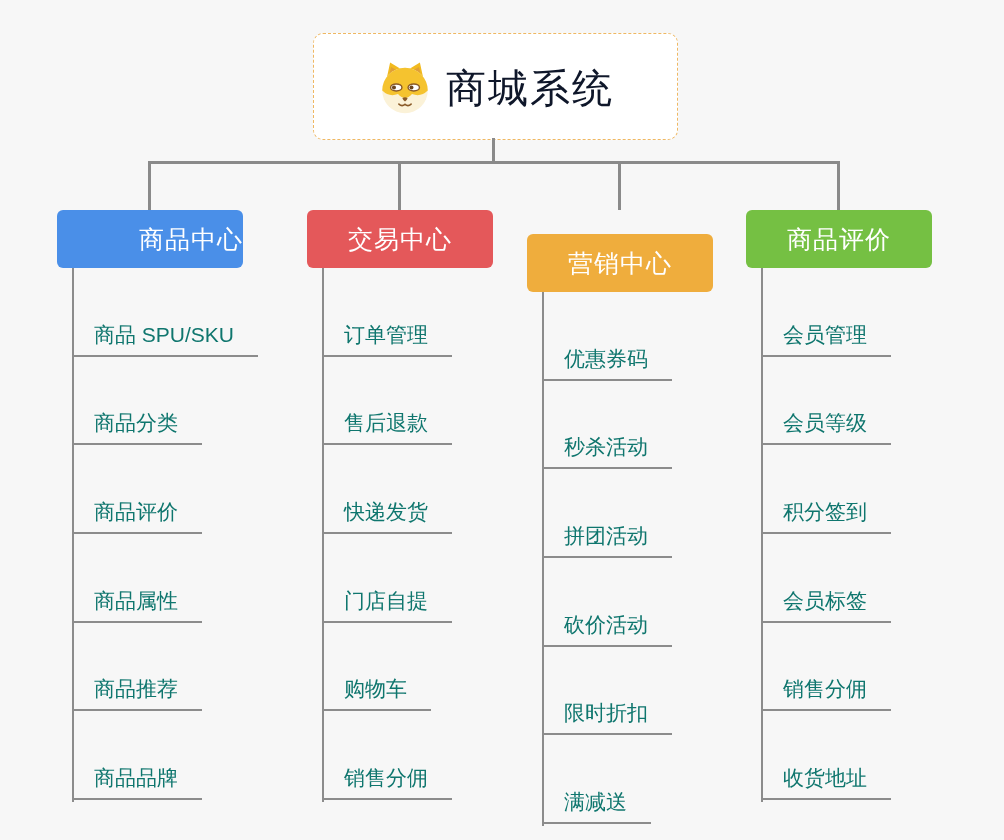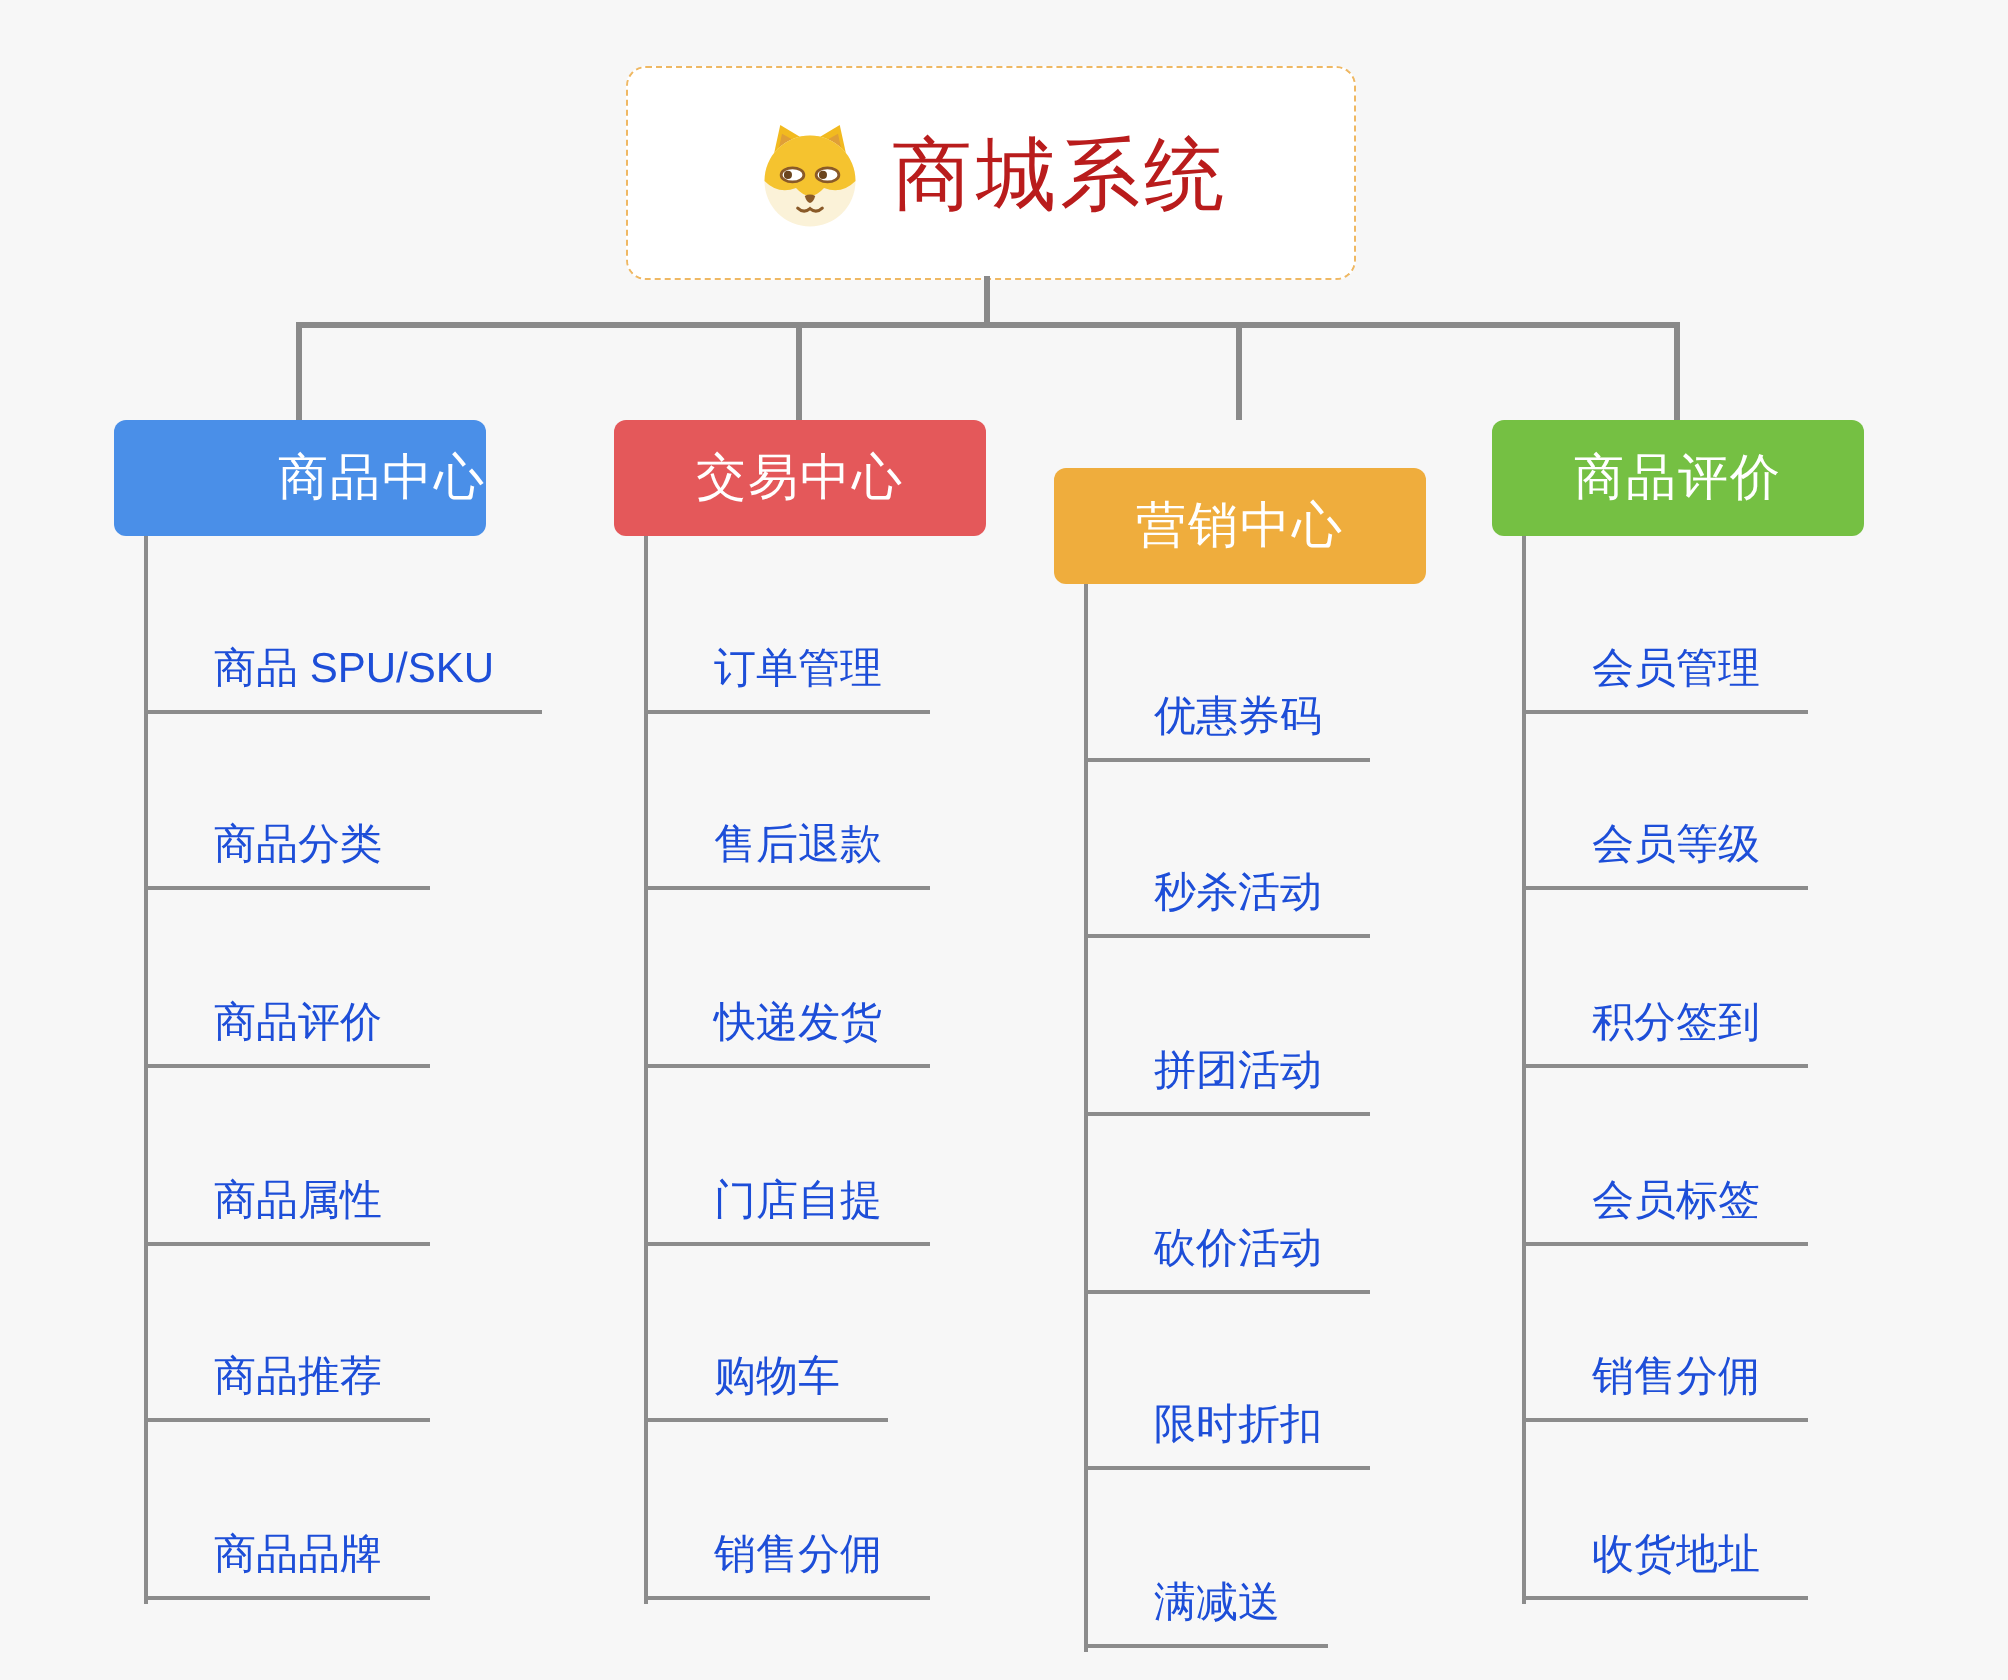--- a/index.html
+++ b/index.html
@@ -62,22 +62,22 @@
   .leaf-col {
     position: absolute; left: 15px; top: 58px;
     border-left: 2px solid #8c8c8c;
     height: 534px;
   }
   .leaf-row { height: 88.7px; display: flex; align-items: flex-end; }
   .leaf {
     width: max-content;
     white-space: nowrap;
     font-size: 21px;
-    color: #1d4ed8;
-    padding: 0 24px 8px 33px;
+    color: #0f766e;
+    padding: 0 24px 8px 20px;
     border-bottom: 2px solid #8c8c8c;
     line-height: 1.2;
   }
 </style>
 </head>
 <body>
 
 <div class="canvas">
 
   <div class="root-node">
@@ -90,21 +90,21 @@
         <circle cx="32" cy="36" r="26" fill="#fbf2d8"></circle>
         <path d="M6 36 A26 26 0 0 1 58 36 Q50 44 40 40 Q32 49 24 40 Q14 44 6 36 Z" fill="#f5c32f"></path>
         <ellipse cx="22" cy="32.5" rx="6.5" ry="4" fill="#ffffff" stroke="#8a5a28" stroke-width="1.6"></ellipse>
         <ellipse cx="42" cy="32.5" rx="6.5" ry="4" fill="#ffffff" stroke="#8a5a28" stroke-width="1.6"></ellipse>
         <circle cx="19.4" cy="32.5" r="2.3" fill="#6b451e"></circle>
         <circle cx="39.4" cy="32.5" r="2.3" fill="#6b451e"></circle>
         <path d="M29 44.5 Q32 42.8 35 44.5 Q34 48 32 48.5 Q30 48 29 44.5 Z" fill="#8a5a28"></path>
         <path d="M25 51.5 Q28.5 54.8 32 51.8 Q35.5 54.8 39 51.5" stroke="#8a5a28" stroke-width="1.8" fill="none" stroke-linecap="round"></path>
       </svg>
     </span>
-    <span class="root-title" style="color: #b91c1c;">商城系统</span>
+    <span class="root-title" style="color: #0f172a;">商城系统</span>
   </div>
 
   <div class="line root-stem"></div>
   <div class="line trunk"></div>
   <div class="line stem stem-0"></div>
   <div class="line stem stem-1"></div>
   <div class="line stem stem-2"></div>
   <div class="line stem stem-3"></div>
 
   <div class="branch branch-0">

